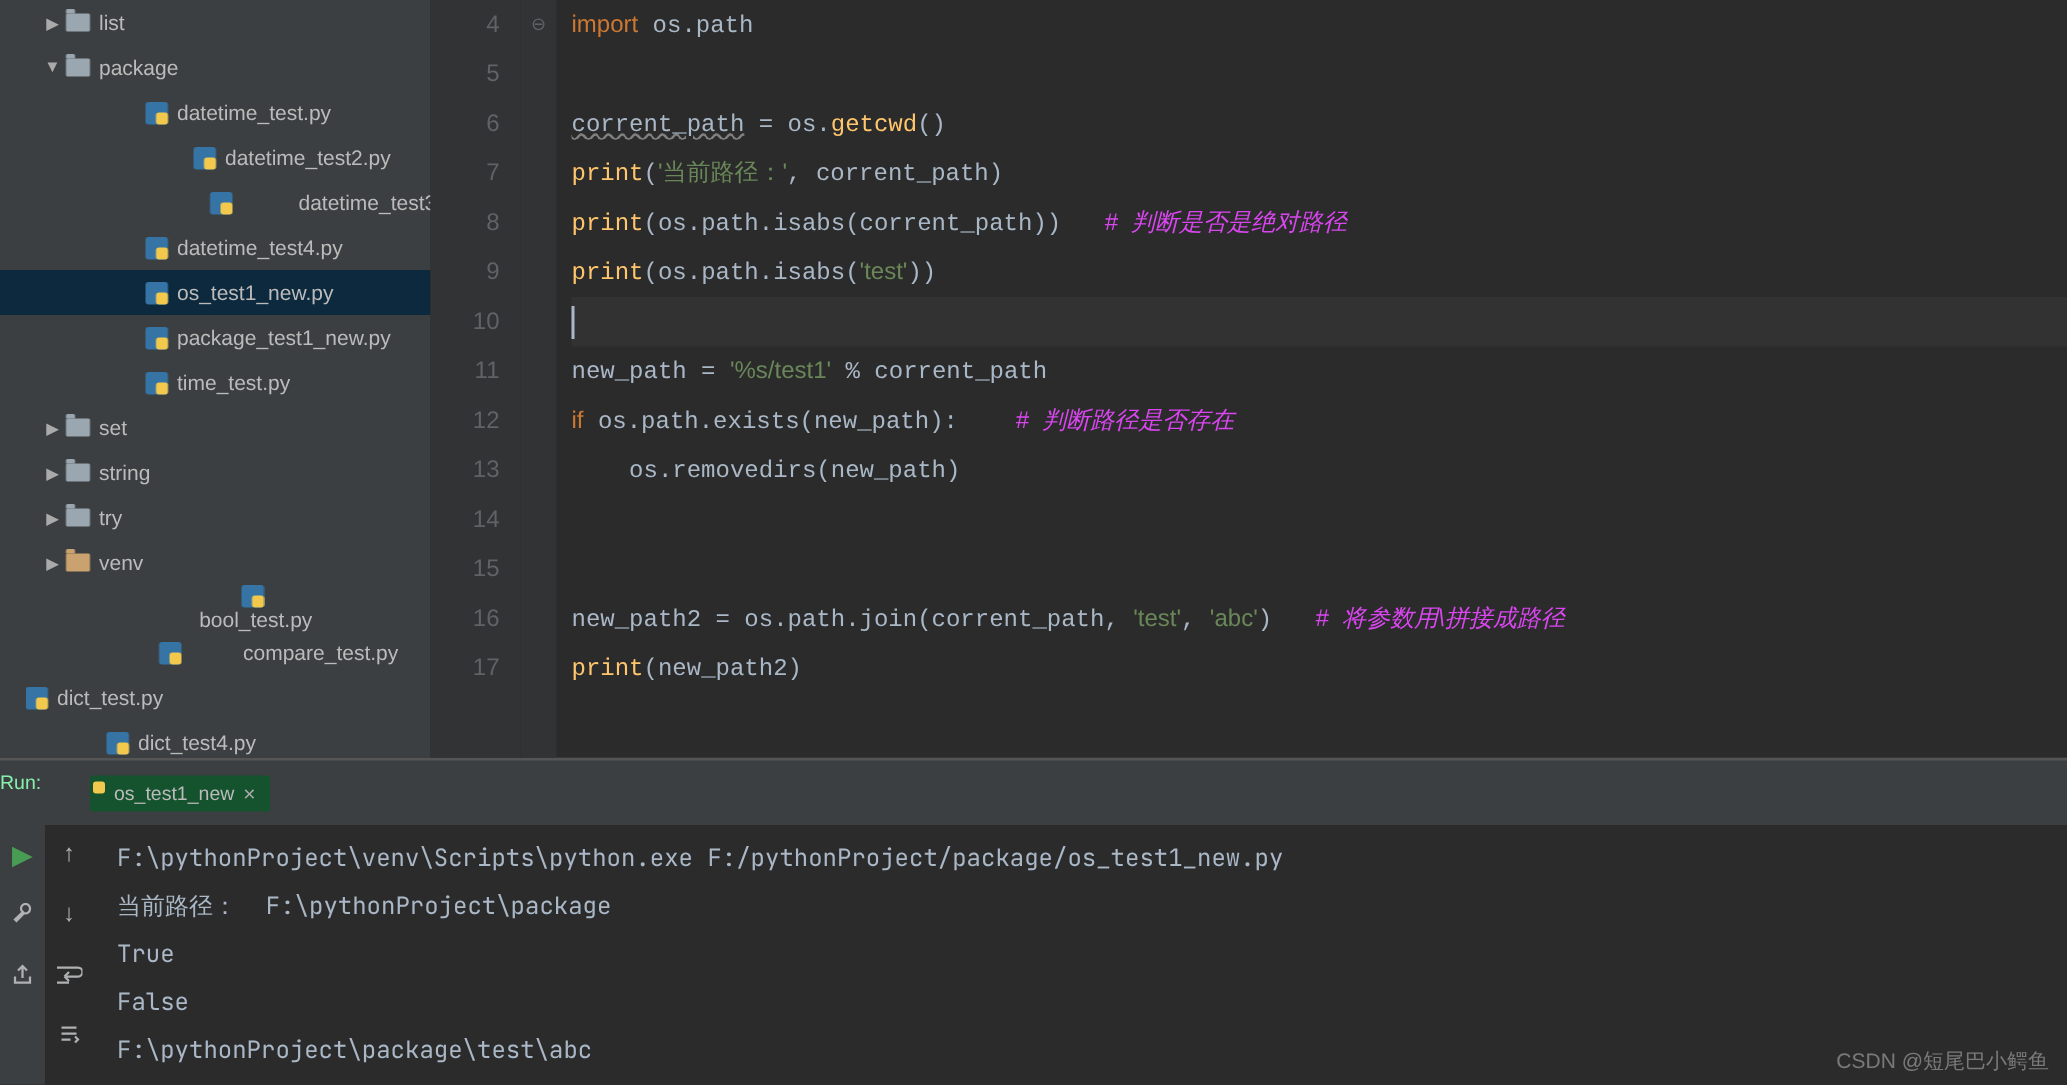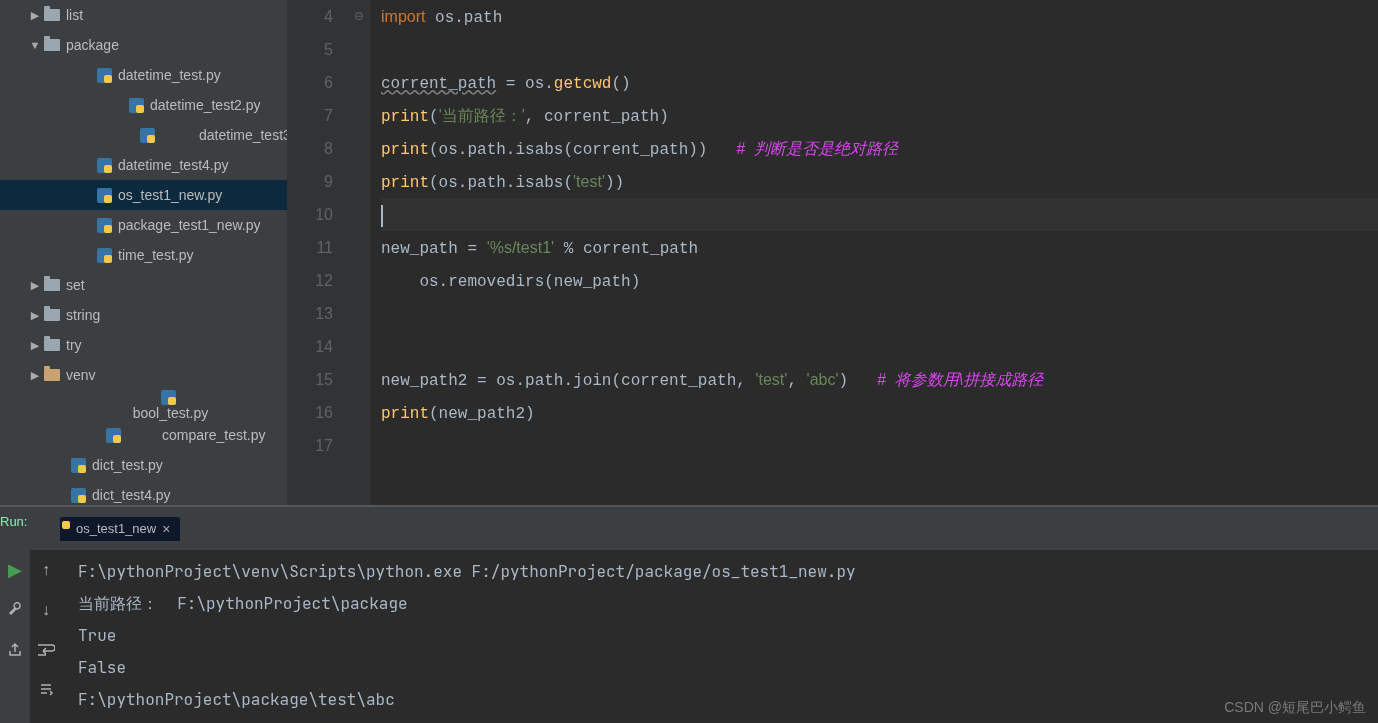--- a/index.html
+++ b/index.html
@@ -27,21 +27,21 @@
 .kw { color:#cc7832; }
 .fn { color:#ffc66d;font-family:Liberation Mono, monospace; }
 .str { color:#6a8759; }
 .cmt { color:#d946ef; font-style:italic; }
 .id { color:#a9b7c6;font-family:Liberation Mono, monospace; }
 .warn { text-decoration:underline wavy #808080; }
 .caret { display:inline-block; width:2px; height:22px; background:#a9b7c6; vertical-align:middle; }
 
 .tool-bar { height:45px; background:#3c3f41; border-top:2px solid #555; display:flex; align-items:center; }
 .tool-tabs { display:flex; align-items:center; padding-left:60px; height:100%; }
-.tool-tab { display:flex; align-items:center; gap:6px; padding:4px 10px; background:#0f172a; border-radius:2px 2px 0 0; font-size:13px; color:#bbb; }
+.tool-tab { display:flex; align-items:center; gap:6px; padding:4px 10px; background:#14532d; border-radius:2px 2px 0 0; font-size:13px; color:#bbb; }
 .tool-tab .close { color:#aaa; font-size:14px; }
 .run-label { position:absolute; left:0; top:514px; font-size:13px; color:#86efac; }
 
 .console-area { display:flex; height:173px; background:#2b2b2b; }
 .console-left { width:30px; background:#3c3f41; display:flex; flex-direction:column; align-items:center; padding-top:10px; gap:20px; }
 .console-left2 { width:32px; display:flex; flex-direction:column; align-items:center; padding-top:10px; gap:20px; }
 .tool-icon { width:20px; height:20px; color:#afb1b3; cursor:pointer; display:flex; align-items:center; justify-content:center; }
 .play { color:#499c54; font-size:18px; }
 .console-text { flex:1; font-family:"JetBrains Mono","Consolas",monospace; font-size:16px; line-height:32px; color:#a9b7c6; padding-left:16px; padding-top:6px; white-space:pre; }
 
@@ -150,21 +150,21 @@
         </span>
         <span>bool_test.py</span>
       </div>
       <div class="tree-row" style="padding-left: 54px; gap: 35px;">
         <span class="arrow"></span>
         <span class="icon">
           <span class="py-icon"></span>
         </span>
         <span>compare_test.py</span>
       </div>
-      <div class="tree-row" style="padding-left: 54px;">
+      <div class="tree-row" style="">
         <span class="arrow"></span>
         <span class="icon">
           <span class="py-icon"></span>
         </span>
         <span>dict_test.py</span>
       </div>
       <div class="tree-row" style="padding-left: 54px;">
         <span class="arrow"></span>
         <span class="icon">
           <span class="py-icon"></span>
@@ -208,20 +208,21 @@
     </div>
     <div class="code">
       <div class="code-line"><span class="kw">import</span><span class="id"> os.path</span></div>
       <div class="code-line"></div>
       <div class="code-line"><span class="id warn">corrent_path</span><span class="id"> = os.</span><span class="fn">getcwd</span><span class="id">()</span></div>
       <div class="code-line"><span class="fn">print</span><span class="id">(</span><span class="str">'当前路径：'</span><span class="id">, corrent_path)</span></div>
       <div class="code-line"><span class="fn">print</span><span class="id">(os.path.isabs(corrent_path))</span><span class="id">   </span><span class="cmt">#  判断是否是绝对路径</span></div>
       <div class="code-line"><span class="fn">print</span><span class="id">(os.path.isabs(</span><span class="str">'test'</span><span class="id">))</span></div>
       <div class="code-line hl"><span class="caret"></span></div>
       <div class="code-line"><span class="id">new_path = </span><span class="str">'%s/test1'</span><span class="id"> % corrent_path</span></div>
+      <div class="code-line"><span class="kw">if</span><span class="id"> os.path.exists(new_path):</span><span class="id">    </span><span class="cmt">#  判断路径是否存在</span></div>
       <div class="code-line"><span class="id">    os.removedirs(new_path)</span></div>
       <div class="code-line"></div>
       <div class="code-line"></div>
       <div class="code-line"><span class="id">new_path2 = os.path.join(corrent_path, </span><span class="str">'test'</span><span class="id">, </span><span class="str">'abc'</span><span class="id">)</span><span class="id">   </span><span class="cmt">#  将参数用\拼接成路径</span></div>
       <div class="code-line"><span class="fn">print</span><span class="id">(new_path2)</span></div>
     </div>
   </div>
 </div>
 
 <div class="run-label">Run:</div>

